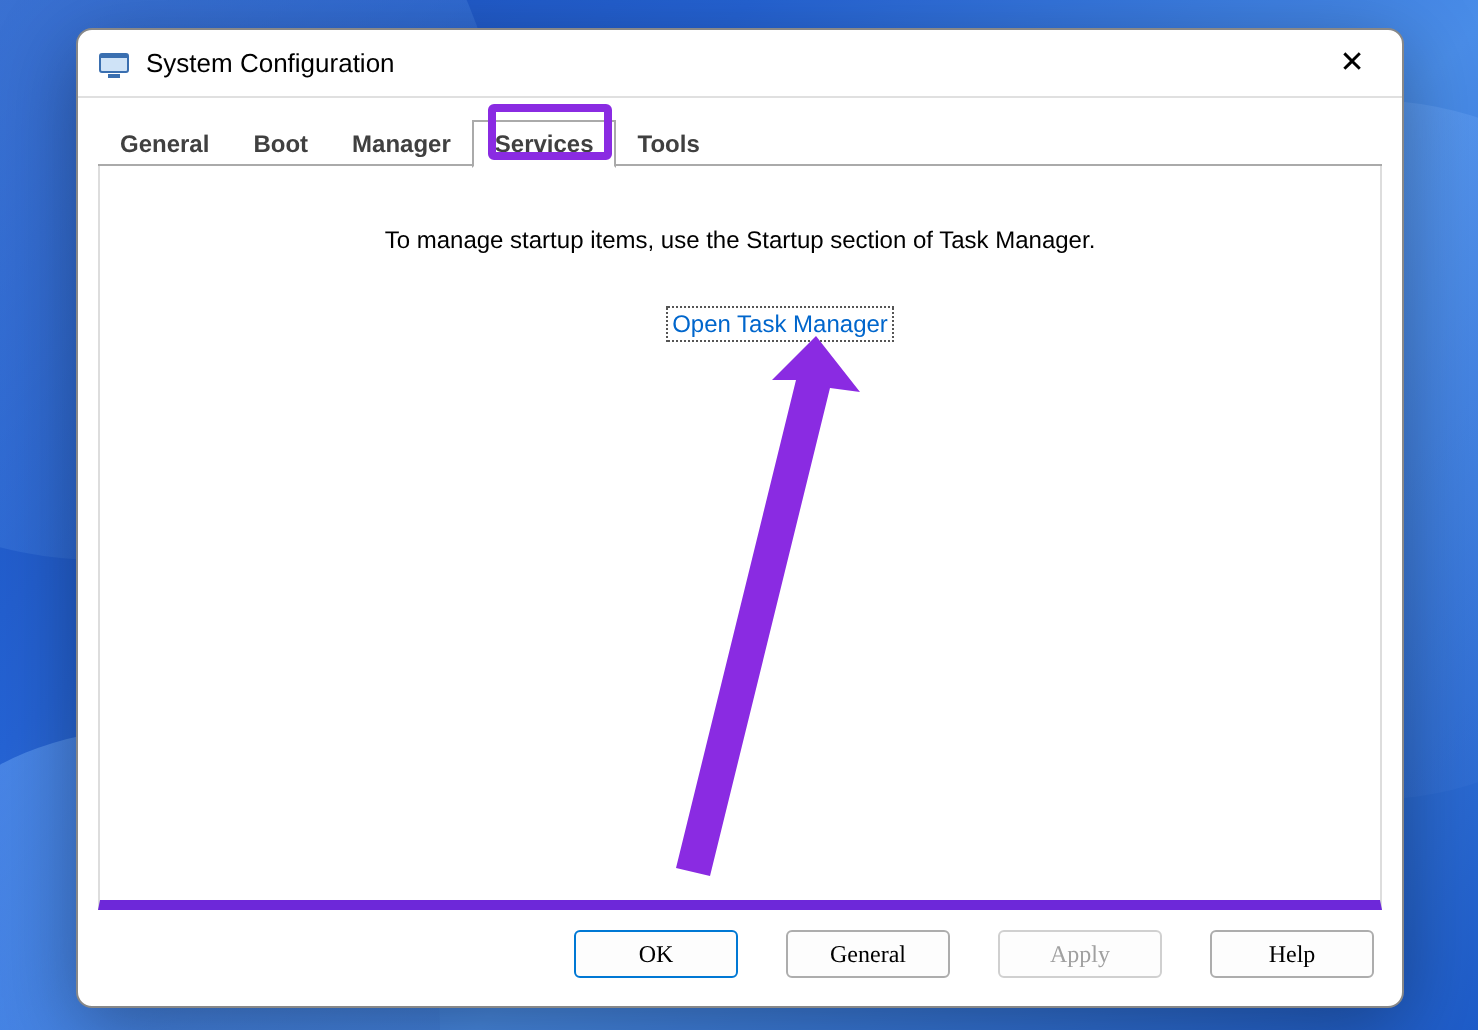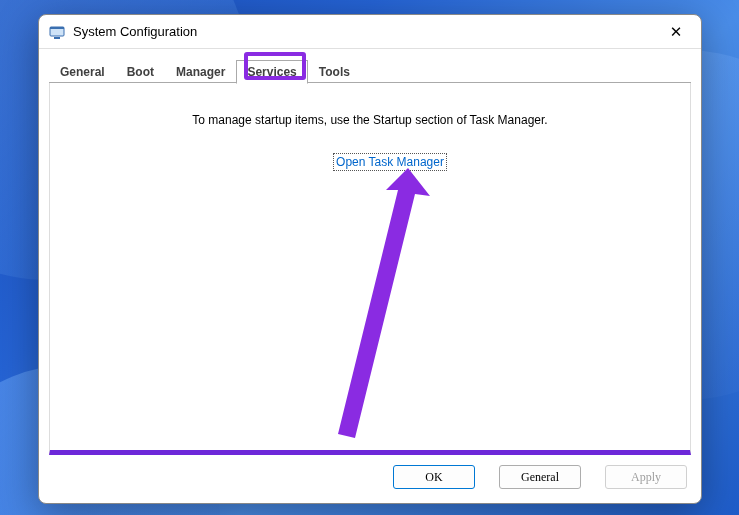--- a/index.html
+++ b/index.html
@@ -197,14 +197,15 @@
         </linearGradient>
       </defs>
       <path d="M 108 0 L 130 28 L 115 26 L 55 270 L 38 266 L 98 22 L 86 22 Z" fill="url(#arrgrad)"></path>
     </svg>
   </div>
 
   <div class="button-row">
     <div class="btn default">OK</div>
     <div class="btn">General</div>
     <div class="btn disabled">Apply</div>
+    <div class="btn">Help</div>
   </div>
 </div>
 
 </body></html>

